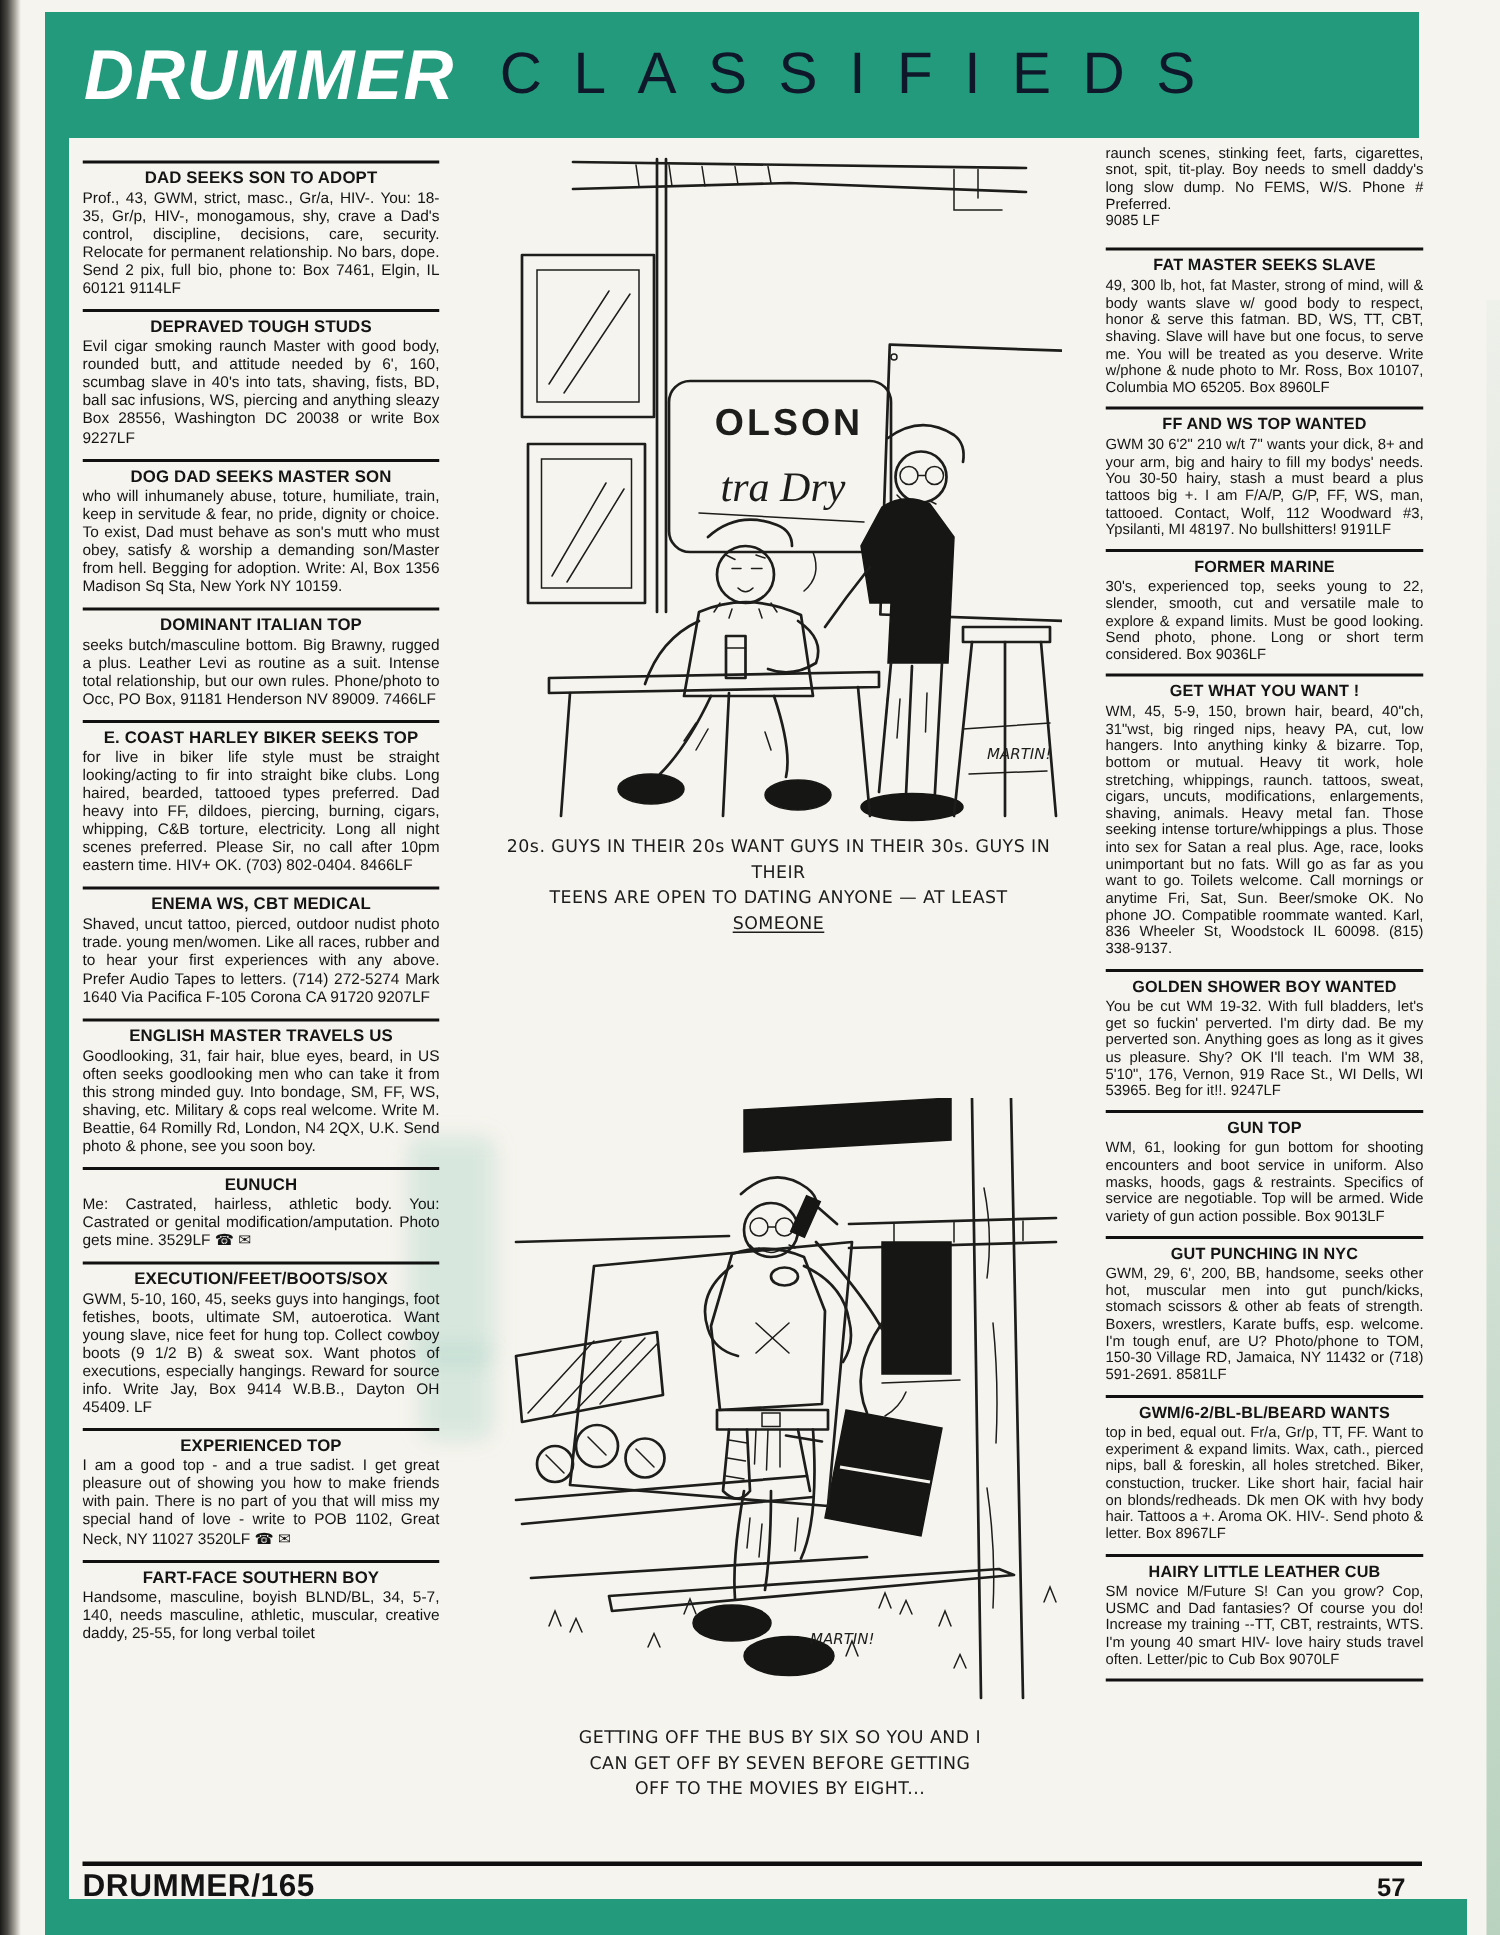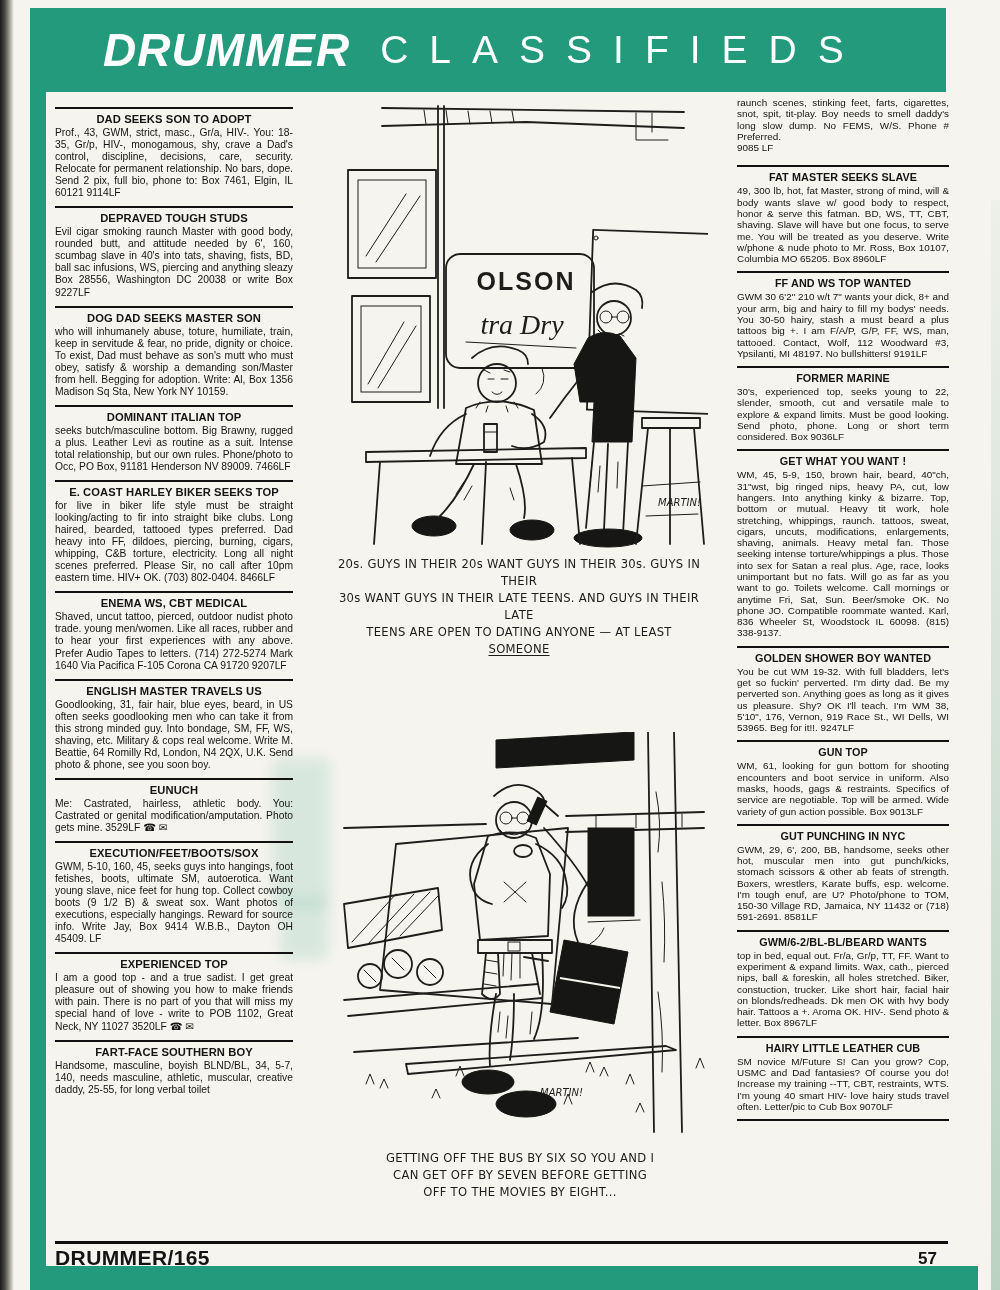--- a/index.html
+++ b/index.html
@@ -5,25 +5,25 @@
   html,body{margin:0;padding:0;background:#d8d6d0;}
   .page{position:relative;width:1000px;height:1290px;background:#f6f4ee;overflow:hidden;
         font-family:"Liberation Sans",sans-serif;color:#141414;}
   
   .binding{position:absolute;left:0;top:0;width:14px;height:1290px;
            background:linear-gradient(90deg,#191917 0%,#4c4a45 35%,#a5a29a 70%,#f6f4ee 100%);}
   .edge-right{position:absolute;right:0;top:200px;width:9px;height:1090px;
               background:linear-gradient(180deg,#eef0ea 0%,#cfdfd2 60%,#b9d2bf 100%);}
   
   .band{position:absolute;background:#239a7c;}
-  .header-band{left:30px;top:8px;width:916px;height:84px;display:flex;align-items:center;padding-left:73px;box-sizing:border-box;}
+  .header-band{left:30px;top:8px;width:916px;height:84px;display:flex;align-items:center;padding-left:26px;box-sizing:border-box;}
   .left-band{left:30px;top:90px;width:16px;height:1180px;}
   .bottom-band{left:30px;top:1266px;width:948px;height:24px;}
   .brand{font-style:italic;font-weight:bold;font-size:46px;color:#fff;letter-spacing:1px;transform:scaleY(1.02);}
-  .classifieds{font-size:39px;color:#ffffff;letter-spacing:21px;margin-left:30px;font-weight:normal;}
+  .classifieds{font-size:39px;color:#0f172a;letter-spacing:21px;margin-left:30px;font-weight:normal;}
   
   .bleed{position:absolute;background:rgba(35,153,124,.14);filter:blur(7px);border-radius:8px;}
   
   .col{position:absolute;overflow:hidden;}
   .col-left{left:55px;top:104px;width:238px;height:1136px;}
   .col-right{left:737px;top:97px;width:212px;height:1142px;}
   .rule{border:0;border-top:2.5px solid #111;margin:3px 0 4px;}
   .ad-title{margin:2px 0 2px;font-size:11.2px;font-weight:bold;text-align:center;letter-spacing:.1px;}
   .ad-body{margin:0 0 7px;font-size:10.3px;line-height:1.17;text-align:justify;}
   .col-right .ad-title{font-size:10.8px;}
@@ -231,21 +231,20 @@
 
       <rect class="ink" x="306" y="322" width="58" height="10"></rect>
       <path class="ink" d="M312 332 L300 448 M358 332 L368 448 M334 332 L334 448"></path>
       <path class="ink-thin" d="M306 390 L364 386 M310 420 L362 418"></path>
       <text x="322" y="410" font-family="DejaVu Sans, sans-serif" font-style="italic" font-size="10" fill="#1d1d1b">MARTIN!</text>
     </svg>
   </div>
 
   <div class="caption caption-top">
     <div>20s. GUYS IN THEIR 20s WANT GUYS IN THEIR 30s. GUYS IN THEIR</div>
-    <div>30s WANT GUYS IN THEIR LATE TEENS. AND GUYS IN THEIR LATE</div>
     <div><span>TEENS ARE OPEN TO DATING ANYONE — AT LEAST </span><u>SOMEONE</u></div>
   </div>
 
   <div class="cartoon" style="left:336px;top:732px;">
     <svg width="372" height="404" viewBox="0 0 372 404">
 
       <polygon class="ink-fill" points="160,8 298,0 298,28 160,36"></polygon>
       <path class="ink" d="M8 96 L150 92 M230 84 L368 80 M230 100 L368 96"></path>
       <path class="ink-thin" d="M260 84 L260 98 M300 83 L300 96 M346 82 L346 95"></path>
 

